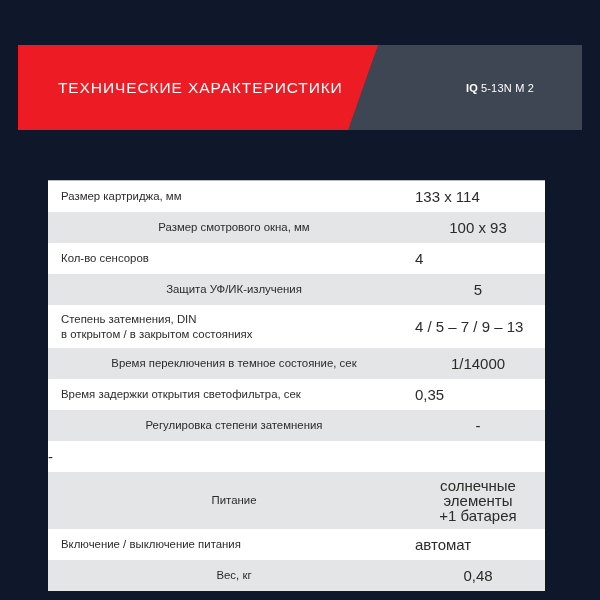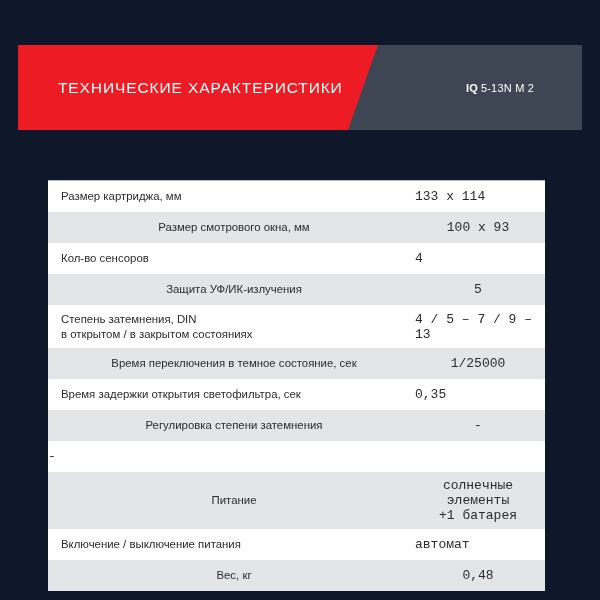--- a/index.html
+++ b/index.html
@@ -105,24 +105,23 @@
     color: #2b2b2b;
     font-size: 11.4px;
     line-height: 15px;
     white-space: pre-line;
   }
   .spec-value {
     flex: 1 1 auto;
     padding: 6px 4px 6px 0;
     box-sizing: border-box;
     color: #2b2b2b;
-    font-size: 13px;
+    font-size: 15px;
     line-height: 15px;
     white-space: pre-line;
-    font-family: Liberation Mono, monospace;
   }
 </style>
 </head>
 <body>
 
 <div class="page">
 
   <div class="banner">
     <div class="banner-red"></div>
     <div class="banner-title">ТЕХНИЧЕСКИЕ ХАРАКТЕРИСТИКИ</div>
@@ -149,21 +148,21 @@
       <div class="spec-label">Защита УФ/ИК-излучения</div>
       <div class="spec-value">5</div>
     </div>
     <div class="spec-row tall">
       <div class="spec-label">Степень затемнения, DIN
 в открытом / в закрытом состояниях</div>
       <div class="spec-value">4 / 5 – 7 / 9 – 13</div>
     </div>
     <div class="spec-row alt">
       <div class="spec-label">Время переключения в темное состояние, сек</div>
-      <div class="spec-value">1/25000</div>
+      <div class="spec-value">1/14000</div>
     </div>
     <div class="spec-row">
       <div class="spec-label">Время задержки открытия светофильтра, сек</div>
       <div class="spec-value">0,35</div>
     </div>
     <div class="spec-row alt">
       <div class="spec-label">Регулировка степени затемнения</div>
       <div class="spec-value">-</div>
     </div>
     <div class="spec-row">

